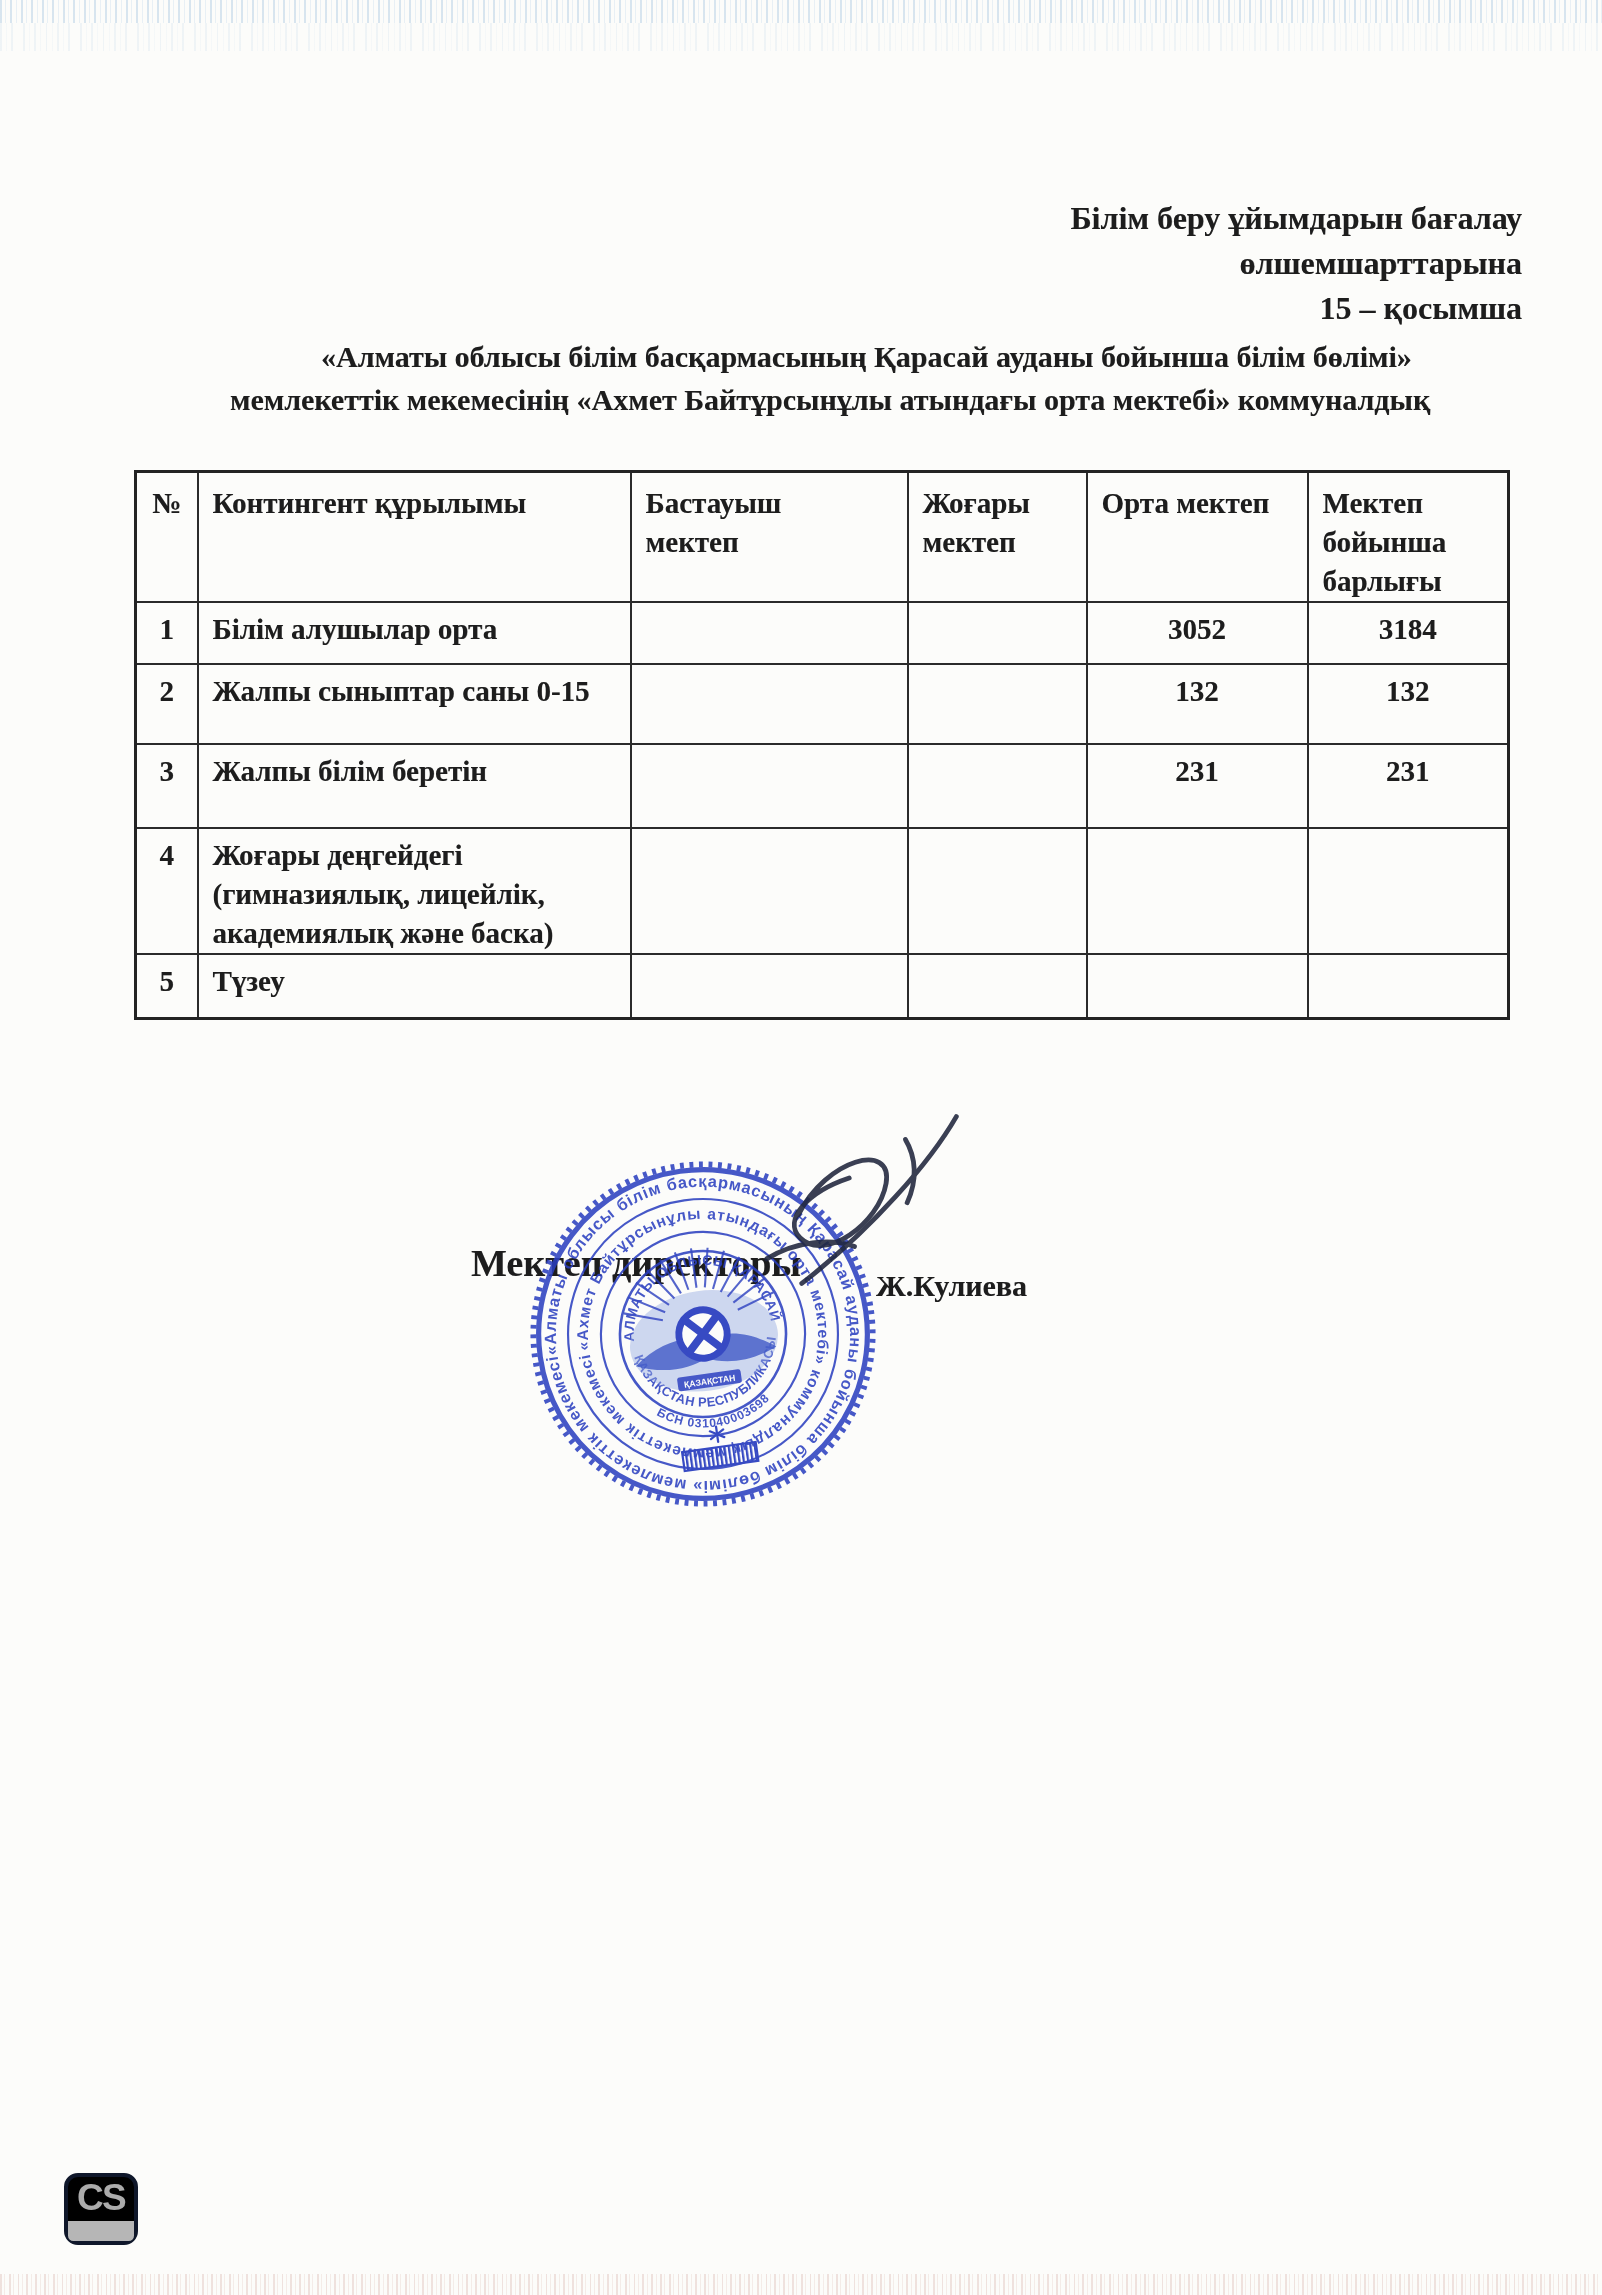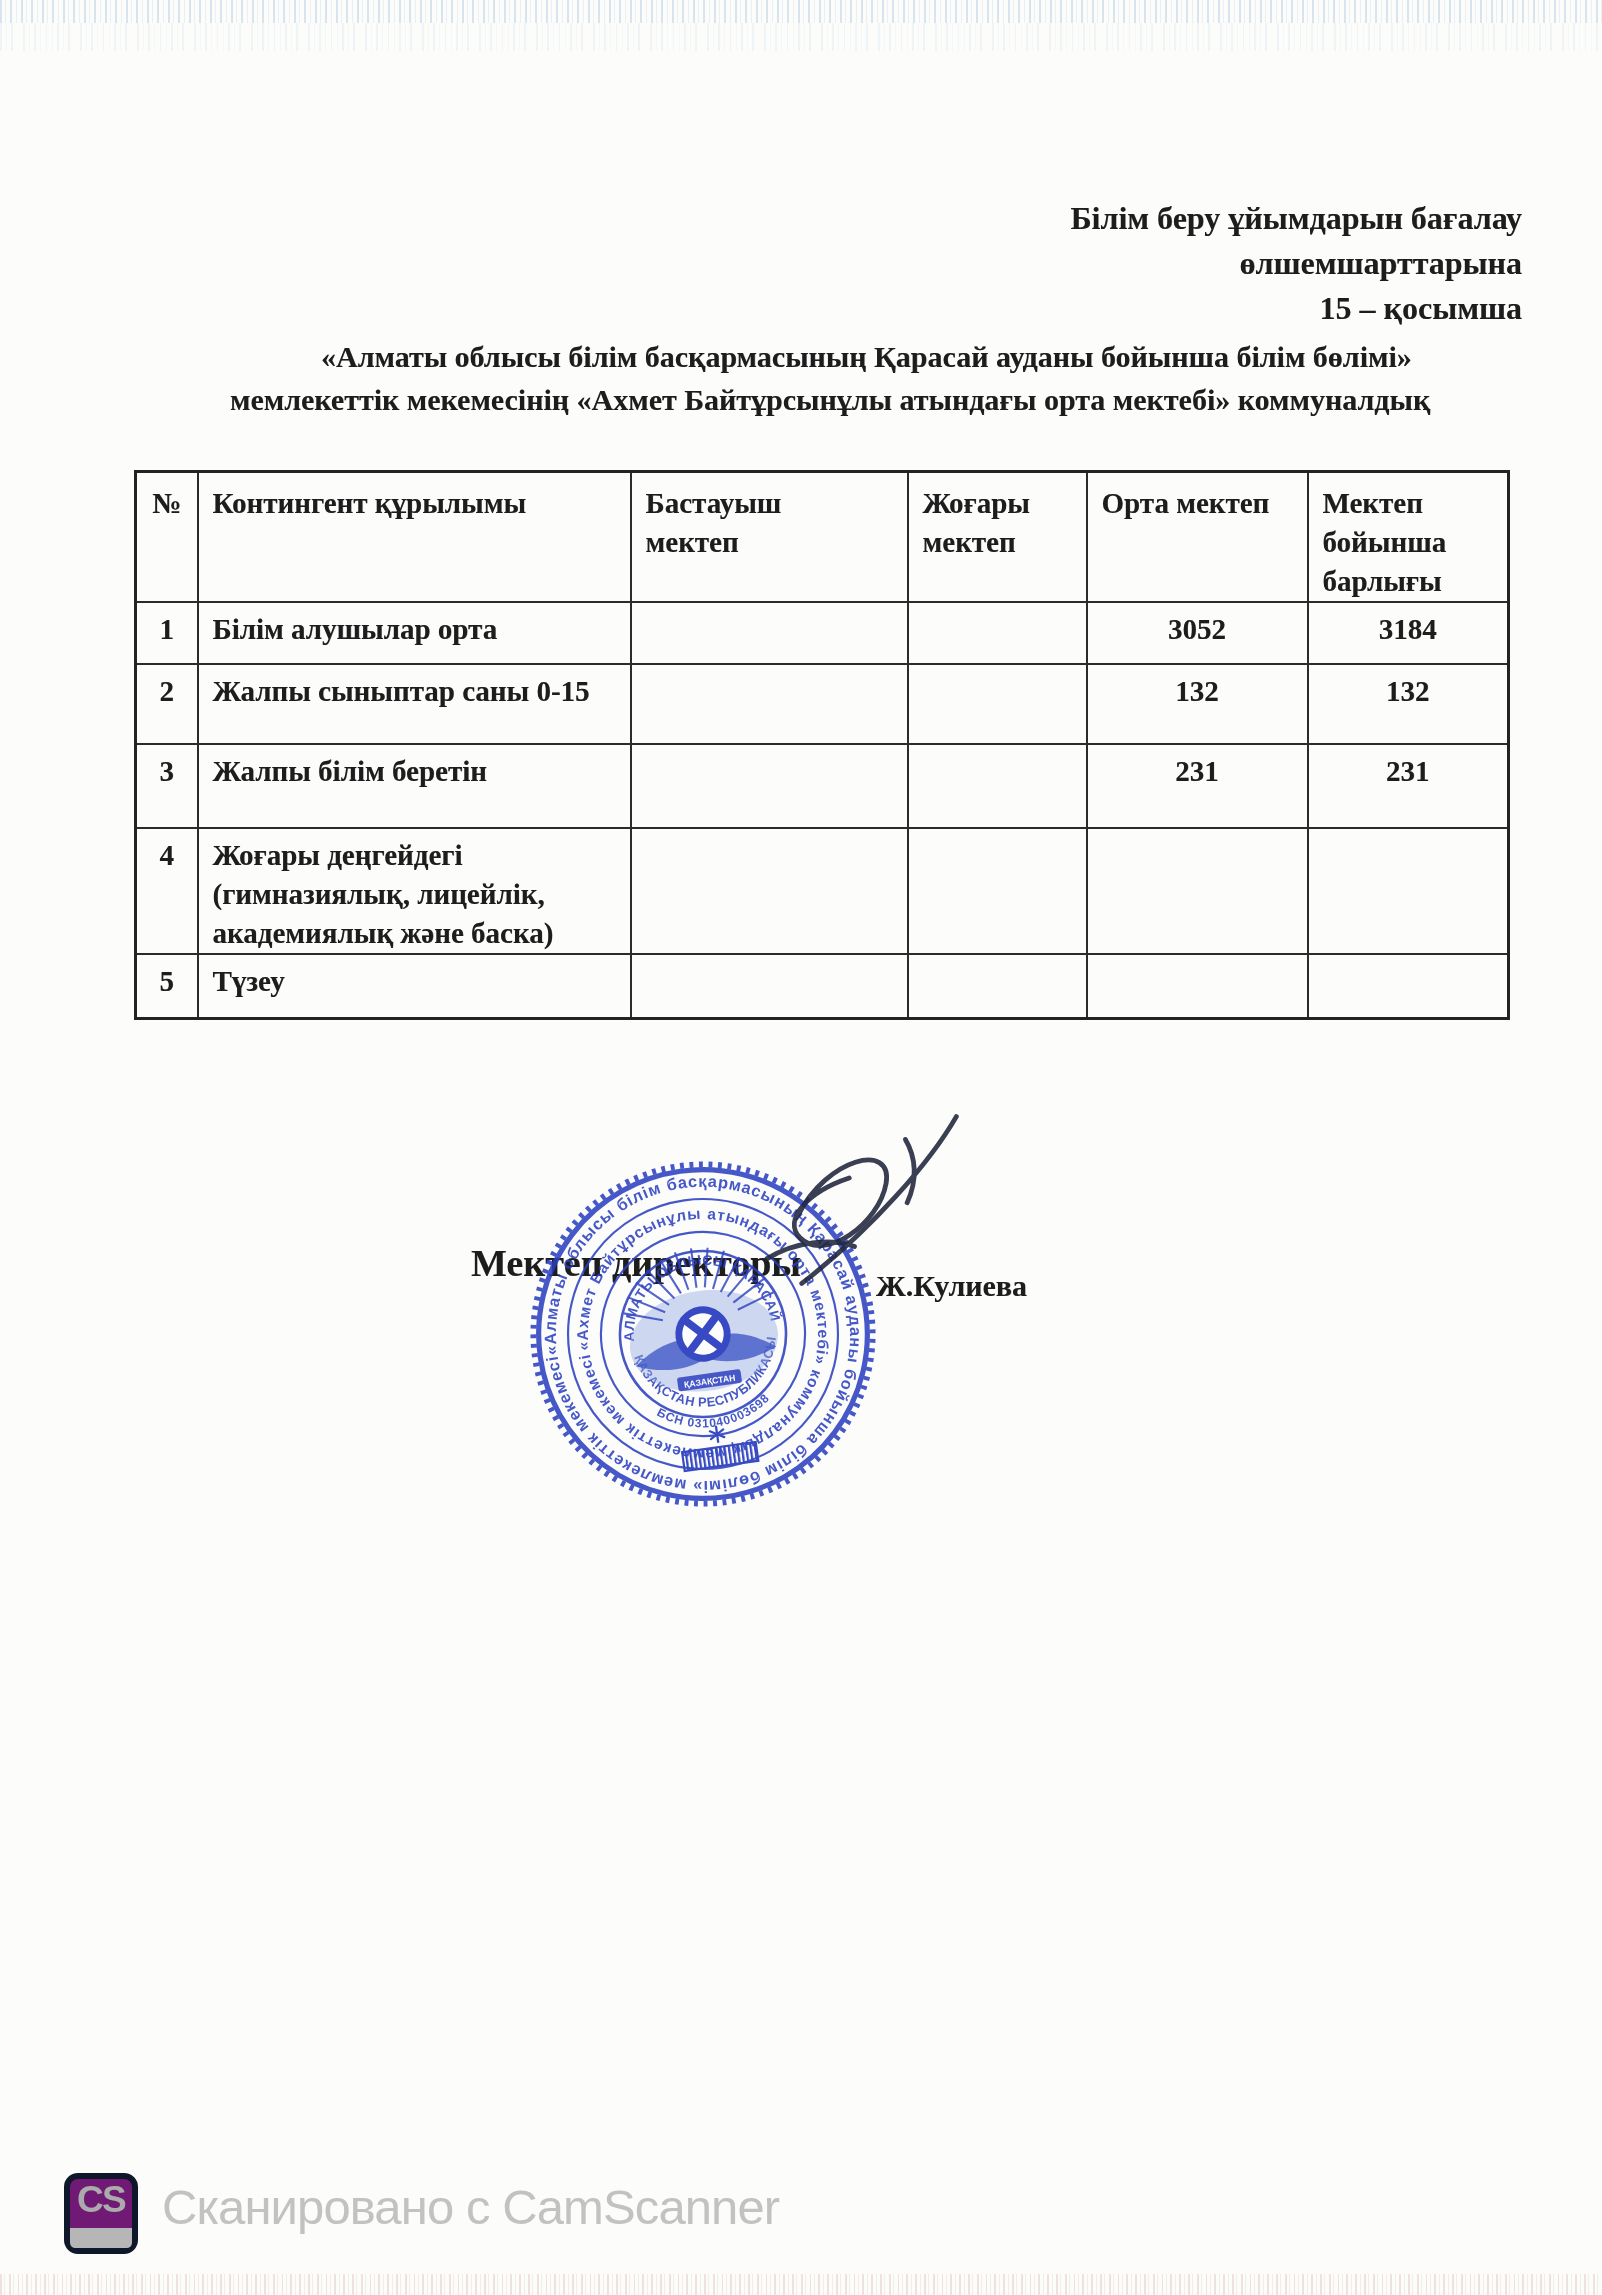--- a/index.html
+++ b/index.html
@@ -38,22 +38,22 @@
   .contingent th{padding-top:10.5px;}
   .contingent .num,.contingent .val{text-align:center;padding-left:3.5px;padding-right:3.5px;}
   .hrow{height:115px}.r1{height:62px}.r2{height:80px}.r3{height:84px}.r4{height:115px}.r5{height:65px}
 
   .sig-role{position:absolute;left:471px;top:1241px;font-size:38px;font-weight:bold;}
   .sig-name{position:absolute;left:876px;top:1241px;font-size:30px;font-weight:bold;margin-top:28px;}
 
   svg.stamp{position:absolute;left:530px;top:1161px;width:346px;height:346px;opacity:.94;filter:blur(0.3px);}
   svg.ink{position:absolute;left:721px;top:1104px;width:281px;height:207px;}
 
-  .cs-icon{position:absolute;left:64px;top:2173px;width:74px;height:81px;
-    border:6px solid #0f172a;border-radius:14px;box-sizing:border-box;background:#701a75;}
+  .cs-icon{position:absolute;left:64px;top:2173px;width:74px;height:72px;
+    border:4px solid #0f172a;border-radius:14px;box-sizing:border-box;background:#000000;}
   .cs-letters{font-family:"Liberation Sans",sans-serif;font-weight:bold;font-size:37px;
     color:#ababab;text-align:center;line-height:42px;letter-spacing:-1.8px;}
   .cs-bar{position:absolute;left:0;right:0;bottom:0;height:20px;background:#b6b6b6;border-radius:0 0 5.3px 5.3px;}
   .footer-text{position:absolute;left:162px;top:2179px;
     font-family:"Liberation Sans",sans-serif;font-size:49px;color:#c2c2c2;letter-spacing:-0.9px;}
 </style>
 </head>
 <body>
 
 <div class="page">
@@ -230,17 +230,16 @@
       <path d="M88,126 C120,62 196,42 188,90 C180,136 118,180 90,152 C70,132 98,100 146,84"></path>
       <path d="M52,176 C84,156 126,152 152,162"></path>
       <path d="M210,40 C222,60 224,86 212,112"></path>
     </g>
   </svg>
 
   <div class="cs-icon">
     <div class="cs-letters">CS</div>
     <div class="cs-bar"></div>
   </div>
-  <div class="footer-text">Сканировано с CamScanner</div>
 
   <div class="scan-band scan-bottom"></div>
 </div>
 
 
 </body></html>

